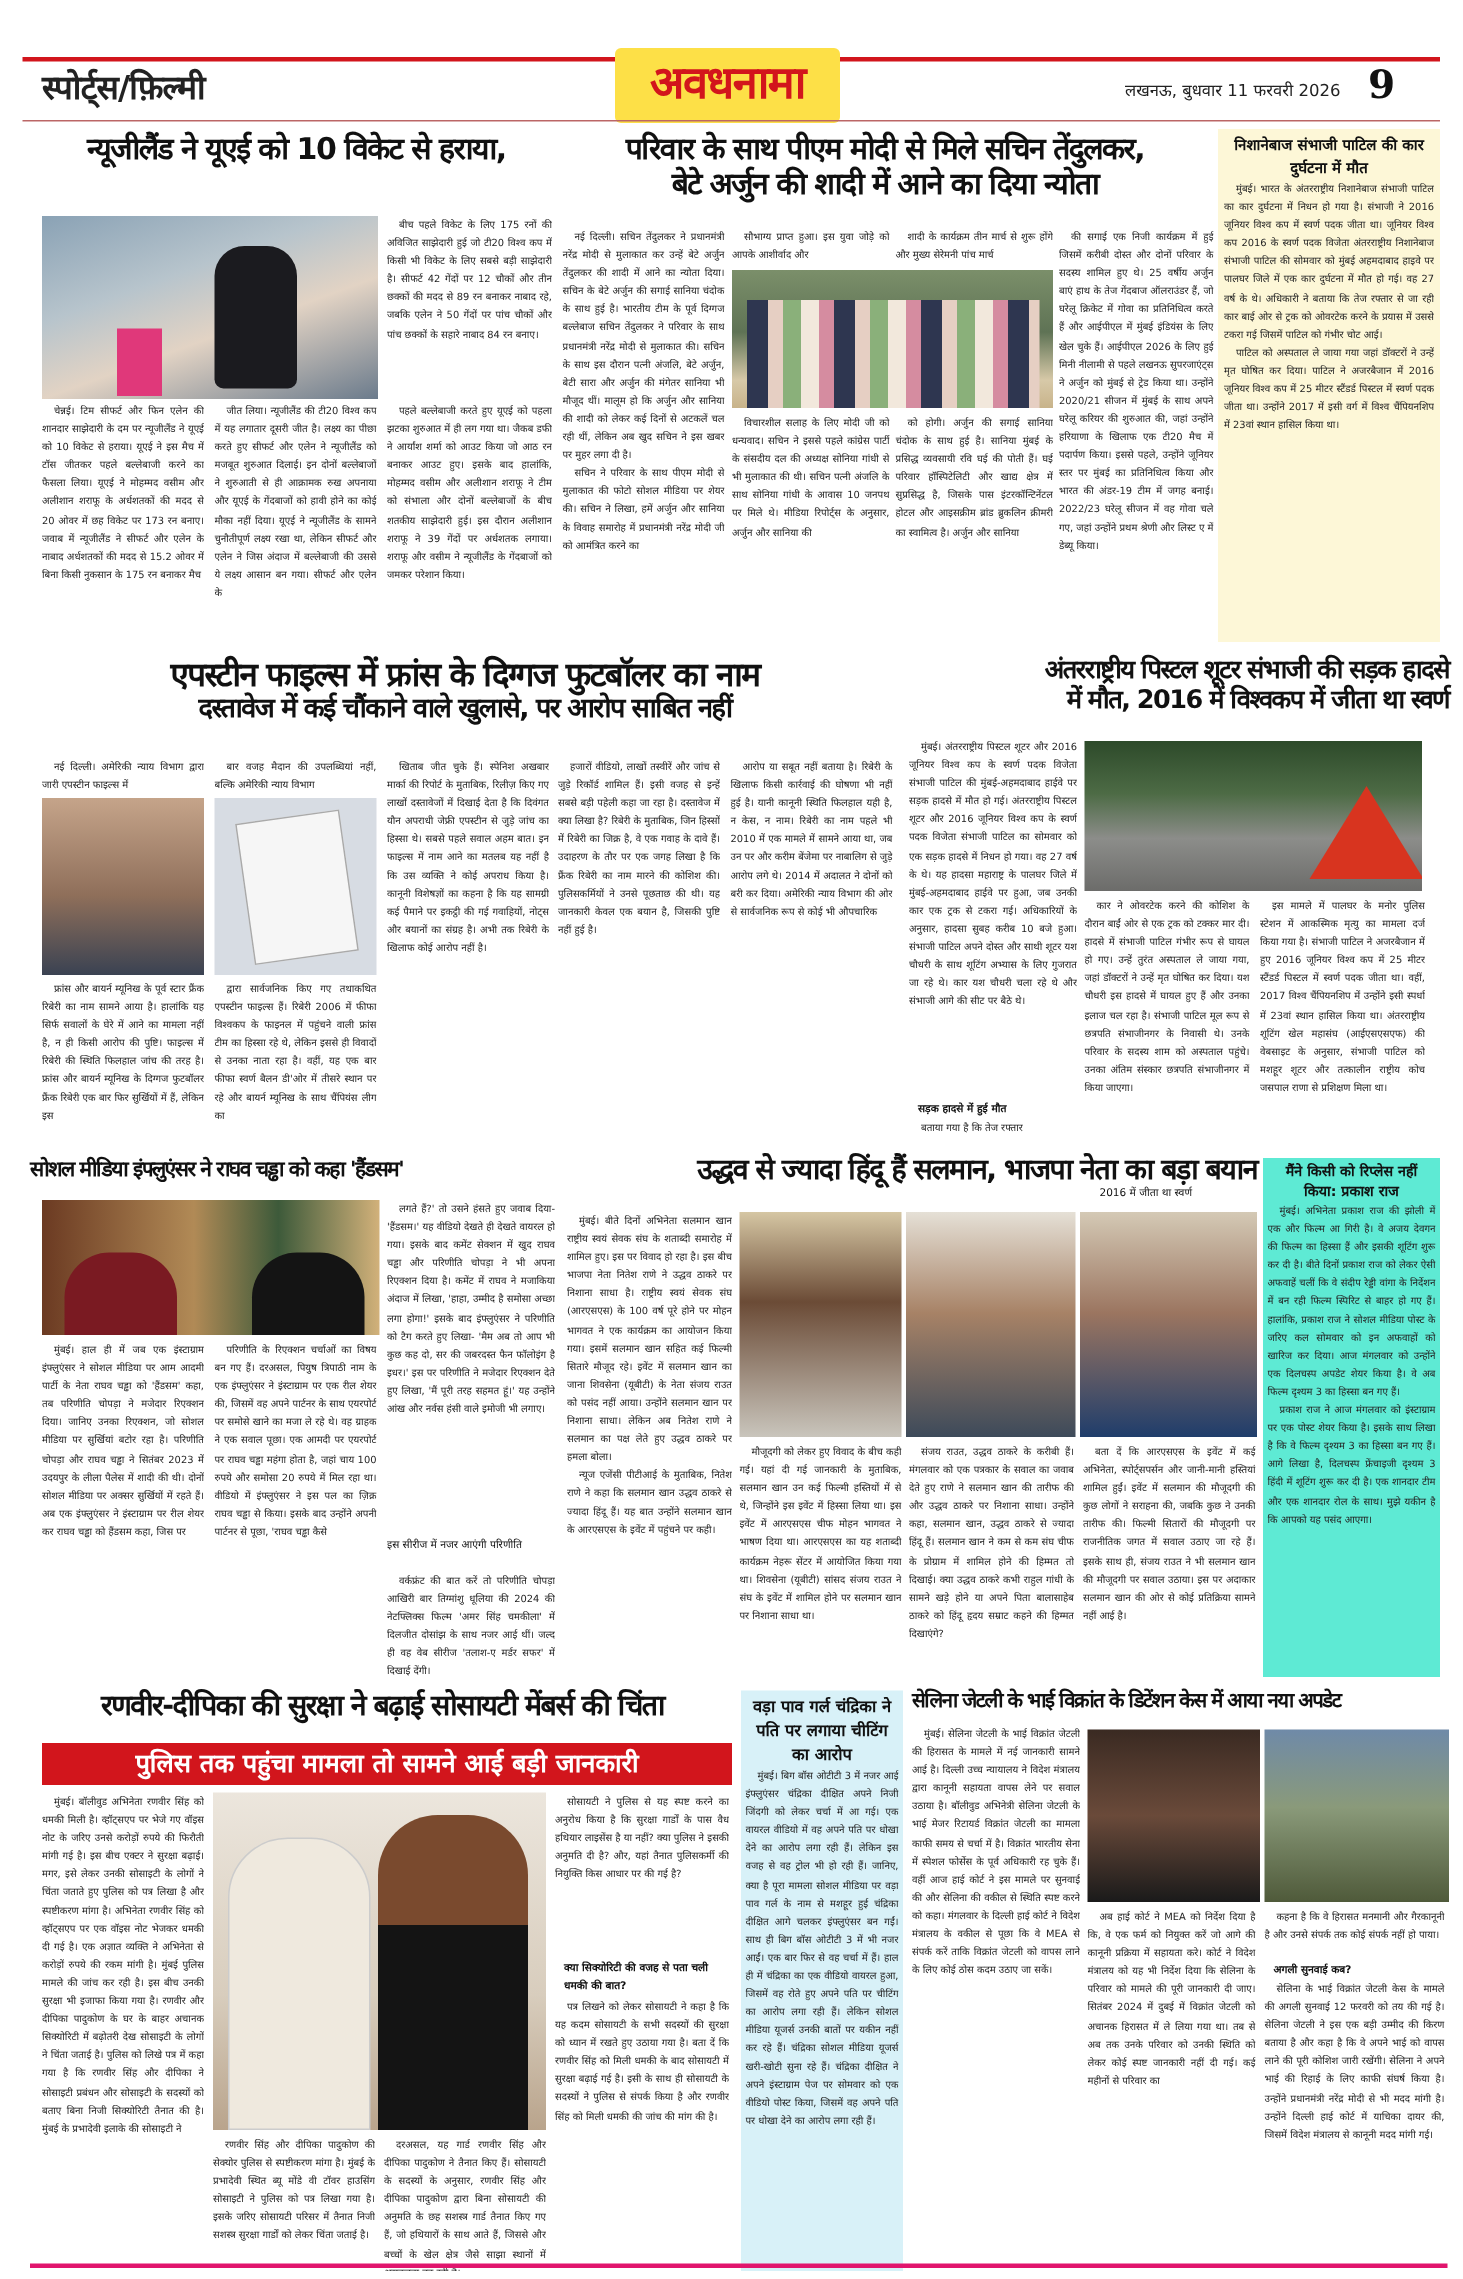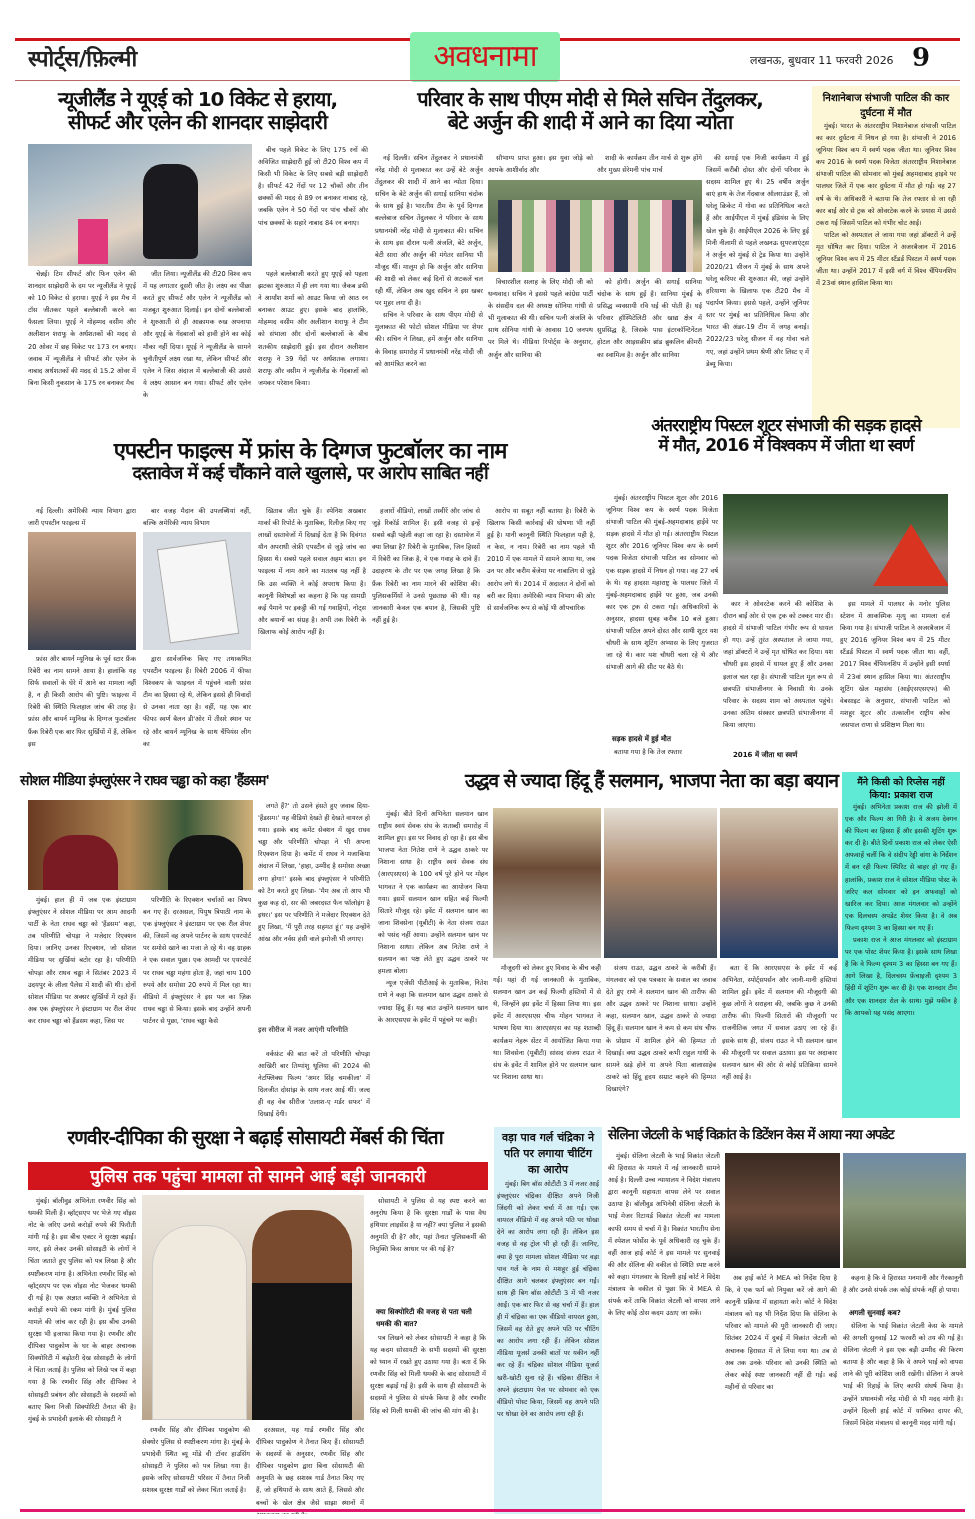--- a/index.html
+++ b/index.html
@@ -1,20 +1,20 @@
 <!DOCTYPE html>
 <html><head>
 <meta charset="utf-8">
 <style>
 *{box-sizing:border-box;margin:0;padding:0}
 body{width:975px;height:1519px;background:#fff;font-family:"DejaVu Sans",sans-serif;color:#111;position:relative;overflow:hidden}
 .abs{position:absolute}
 .masthead-line{position:absolute;left:15px;right:15px;height:3px;background:#d2151c}
 .section{font-family:"DejaVu Sans",sans-serif;font-weight:bold;font-size:22px;color:#222;letter-spacing:-0.5px}
-.logo{background:#86efac;border-radius:4px;color:#d2151c;font-weight:normal;font-size:30px;text-align:center;line-height:48px;letter-spacing:-1px}
+.logo{background:#fde047;border-radius:4px;color:#d2151c;font-weight:bold;font-size:30px;text-align:center;line-height:48px;letter-spacing:-1px}
 .dateline{font-size:11px;color:#222}
 .pageno{font-size:26px;font-family:"DejaVu Serif",serif;font-weight:bold}
 .hl{font-family:"DejaVu Sans",sans-serif;font-weight:bold;color:#111;letter-spacing:-1px;line-height:1.15;text-align:center}
 .body{font-size:6.6px;line-height:12.1px;text-align:justify;color:#222;overflow:hidden}
 .body p{text-indent:8px}
 .img{overflow:hidden}
 .sub{font-size:9px;font-weight:bold;text-align:center;line-height:13px}
 .boxy{background:#fdf7d7}
 .boxp{background:#5eead4}
 .boxb{background:#d8f1f8}
@@ -28,21 +28,20 @@
 <div class="abs section" style="left:28px;top:42px">स्पोर्ट्स/फ़िल्मी</div>
 <div class="abs logo" style="left:410px;top:32px;width:150px;height:50px">
   <span>अवधनामा</span>
 </div>
 <div class="abs dateline" style="left:750px;top:52px">लखनऊ, बुधवार 11 फरवरी 2026</div>
 <div class="abs pageno" style="left:912px;top:42px">9</div>
 <div class="masthead-line" style="top:80px;height:1px;background:#b66"></div>
 
 <div class="abs hl" style="left:20px;top:88px;width:355px;font-size:20px">
   <div>न्यूजीलैंड ने यूएई को 10 विकेट से हराया,</div>
-  <div>सीफर्ट और एलेन की शानदार साझेदारी</div>
 </div>
 <div class="abs img" style="left:28px;top:144px;width:224px;height:122px;background:linear-gradient(160deg,#8aa2b5 0%,#b7c4cc 35%,#e2d3c4 60%,#6b7b8c 100%)">
   <div style="position:absolute;left:115px;top:20px;width:55px;height:95px;background:#1b1b1f;border-radius:20px 20px 6px 6px"></div>
   <div style="position:absolute;left:50px;top:75px;width:30px;height:45px;background:#e0387a"></div>
 </div>
 <div class="abs body" style="left:258px;top:144px;width:110px;height:120px">
     <p>बीच पहले विकेट के लिए 175 रनों की अविजित साझेदारी हुई जो टी20 विश्व कप में किसी भी विकेट के लिए सबसे बड़ी साझेदारी है। सीफर्ट 42 गेंदों पर 12 चौकों और तीन छक्कों की मदद से 89 रन बनाकर नाबाद रहे, जबकि एलेन ने 50 गेंदों पर पांच चौकों और पांच छक्कों के सहारे नाबाद 84 रन बनाए।</p>
   </div>
 <div class="abs body" style="left:28px;top:268px;width:108px;height:160px">
     <p>चेन्नई। टिम सीफर्ट और फिन एलेन की शानदार साझेदारी के दम पर न्यूजीलैंड ने यूएई को 10 विकेट से हराया। यूएई ने इस मैच में टॉस जीतकर पहले बल्लेबाजी करने का फैसला लिया। यूएई ने मोहम्मद वसीम और अलीशान शराफू के अर्धशतकों की मदद से 20 ओवर में छह विकेट पर 173 रन बनाए। जवाब में न्यूजीलैंड ने सीफर्ट और एलेन के नाबाद अर्धशतकों की मदद से 15.2 ओवर में बिना किसी नुकसान के 175 रन बनाकर मैच</p>
@@ -112,38 +111,38 @@
 <div class="abs body" style="left:258px;top:505px;width:108px;height:258px">
     <p>खिताब जीत चुके हैं। स्पेनिश अखबार मार्का की रिपोर्ट के मुताबिक, रिलीज़ किए गए लाखों दस्तावेजों में दिखाई देता है कि दिवंगत यौन अपराधी जेफ्री एपस्टीन से जुड़े जांच का हिस्सा थे। सबसे पहले सवाल अहम बात। इन फाइल्स में नाम आने का मतलब यह नहीं है कि उस व्यक्ति ने कोई अपराध किया है। कानूनी विशेषज्ञों का कहना है कि यह सामग्री कई पैमाने पर इकट्ठी की गई गवाहियों, नोट्स और बयानों का संग्रह है। अभी तक रिबेरी के खिलाफ कोई आरोप नहीं है।</p>
   </div>
 <div class="abs body" style="left:372px;top:505px;width:108px;height:258px">
     <p>हजारों वीडियो, लाखों तस्वीरें और जांच से जुड़े रिकॉर्ड शामिल हैं। इसी वजह से इन्हें सबसे बड़ी पहेली कहा जा रहा है। दस्तावेज में क्या लिखा है? रिबेरी के मुताबिक, जिन हिस्सों में रिबेरी का जिक्र है, वे एक गवाह के दावे हैं। उदाहरण के तौर पर एक जगह लिखा है कि फ्रैंक रिबेरी का नाम मारने की कोशिश की। पुलिसकर्मियों ने उनसे पूछताछ की थी। यह जानकारी केवल एक बयान है, जिसकी पुष्टि नहीं हुई है।</p>
   </div>
 <div class="abs body" style="left:487px;top:505px;width:108px;height:258px">
     <p>आरोप या सबूत नहीं बताया है। रिबेरी के खिलाफ किसी कार्रवाई की घोषणा भी नहीं हुई है। यानी कानूनी स्थिति फिलहाल यही है, न केस, न नाम। रिबेरी का नाम पहले भी 2010 में एक मामले में सामने आया था, जब उन पर और करीम बेंजेमा पर नाबालिग से जुड़े आरोप लगे थे। 2014 में अदालत ने दोनों को बरी कर दिया। अमेरिकी न्याय विभाग की ओर से सार्वजनिक रूप से कोई भी औपचारिक</p>
   </div>
 
-<div class="abs hl" style="left:606px;top:416px;width:360px;font-size:17px;text-align:center">
+<div class="abs hl" style="left:606px;top:438px;width:360px;font-size:17px;text-align:right">
   <div>अंतरराष्ट्रीय पिस्टल शूटर संभाजी की सड़क हादसे</div>
   <div>में मौत, 2016 में विश्वकप में जीता था स्वर्ण</div>
 </div>
 <div class="abs body" style="left:606px;top:492px;width:112px;height:240px">
     <p>मुंबई। अंतरराष्ट्रीय पिस्टल शूटर और 2016 जूनियर विश्व कप के स्वर्ण पदक विजेता संभाजी पाटिल की मुंबई-अहमदाबाद हाईवे पर सड़क हादसे में मौत हो गई। अंतरराष्ट्रीय पिस्टल शूटर और 2016 जूनियर विश्व कप के स्वर्ण पदक विजेता संभाजी पाटिल का सोमवार को एक सड़क हादसे में निधन हो गया। वह 27 वर्ष के थे। यह हादसा महाराष्ट्र के पालघर जिले में मुंबई-अहमदाबाद हाईवे पर हुआ, जब उनकी कार एक ट्रक से टकरा गई। अधिकारियों के अनुसार, हादसा सुबह करीब 10 बजे हुआ। संभाजी पाटिल अपने दोस्त और साथी शूटर यश चौधरी के साथ शूटिंग अभ्यास के लिए गुजरात जा रहे थे। कार यश चौधरी चला रहे थे और संभाजी आगे की सीट पर बैठे थे।</p>
   </div>
 <div class="abs" style="left:612px;top:734px;font-size:7px;font-weight:bold">सड़क हादसे में हुई मौत</div>
 <div class="abs body" style="left:606px;top:746px;width:112px;height:14px">
     <p>बताया गया है कि तेज रफ्तार</p>
   </div>
 <div class="abs img" style="left:723px;top:494px;width:225px;height:100px;background:linear-gradient(180deg,#2d4a2a 0%,#4d6b45 35%,#8c8d8a 65%,#6c6c6a 100%)">
   <div style="position:absolute;left:150px;top:30px;width:0;height:0;border-left:38px solid transparent;border-right:38px solid transparent;border-bottom:62px solid #d8341f"></div>
 </div>
 <div class="abs body" style="left:723px;top:598px;width:110px;height:165px">
     <p>कार ने ओवरटेक करने की कोशिश के दौरान बाईं ओर से एक ट्रक को टक्कर मार दी। हादसे में संभाजी पाटिल गंभीर रूप से घायल हो गए। उन्हें तुरंत अस्पताल ले जाया गया, जहां डॉक्टरों ने उन्हें मृत घोषित कर दिया। यश चौधरी इस हादसे में घायल हुए हैं और उनका इलाज चल रहा है। संभाजी पाटिल मूल रूप से छत्रपति संभाजीनगर के निवासी थे। उनके परिवार के सदस्य शाम को अस्पताल पहुंचे। उनका अंतिम संस्कार छत्रपति संभाजीनगर में किया जाएगा।</p>
   </div>
-<div class="abs" style="left:733px;top:750px;font-size:7px;font-weight:bold">2016 में जीता था स्वर्ण</div>
+<div class="abs" style="left:733px;top:790px;font-size:7px;font-weight:normal">2016 में जीता था स्वर्ण</div>
 <div class="abs body" style="left:840px;top:598px;width:110px;height:165px">
     <p>इस मामले में पालघर के मनोर पुलिस स्टेशन में आकस्मिक मृत्यु का मामला दर्ज किया गया है। संभाजी पाटिल ने अजरबैजान में हुए 2016 जूनियर विश्व कप में 25 मीटर स्टैंडर्ड पिस्टल में स्वर्ण पदक जीता था। वहीं, 2017 विश्व चैंपियनशिप में उन्होंने इसी स्पर्धा में 23वां स्थान हासिल किया था। अंतरराष्ट्रीय शूटिंग खेल महासंघ (आईएसएसएफ) की वेबसाइट के अनुसार, संभाजी पाटिल को मशहूर शूटर और तत्कालीन राष्ट्रीय कोच जसपाल राणा से प्रशिक्षण मिला था।</p>
   </div>
 
 <div class="abs hl" style="left:20px;top:772px;width:375px;font-size:14px;text-align:left">सोशल मीडिया इंफ्लुएंसर ने राघव चड्ढा को कहा 'हैंडसम'</div>
 <div class="abs img" style="left:28px;top:800px;width:225px;height:90px;background:linear-gradient(90deg,#6b3a22,#b18a56 45%,#3d5a3a 70%,#d2b17a)">
   <div style="position:absolute;left:15px;top:35px;width:75px;height:60px;background:#7a1a22;border-radius:30px 30px 0 0"></div>
   <div style="position:absolute;left:140px;top:35px;width:75px;height:60px;background:#141414;border-radius:30px 30px 0 0"></div>
 </div>
 <div class="abs body" style="left:258px;top:800px;width:112px;height:222px">

